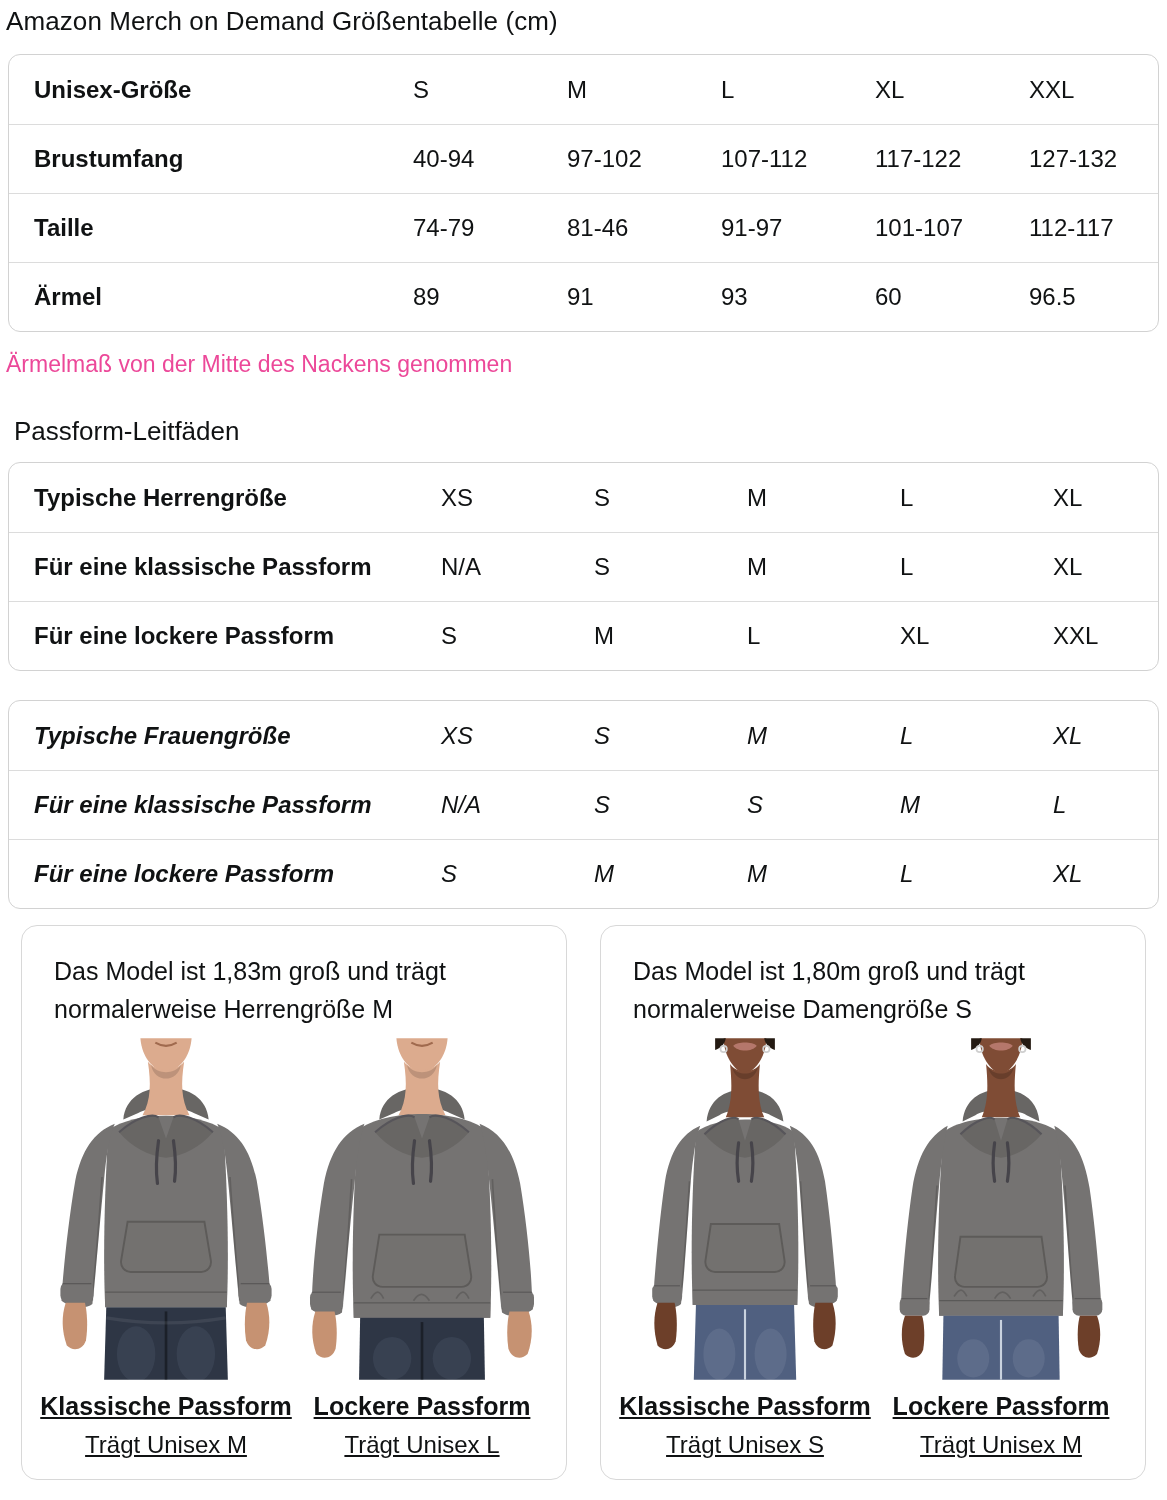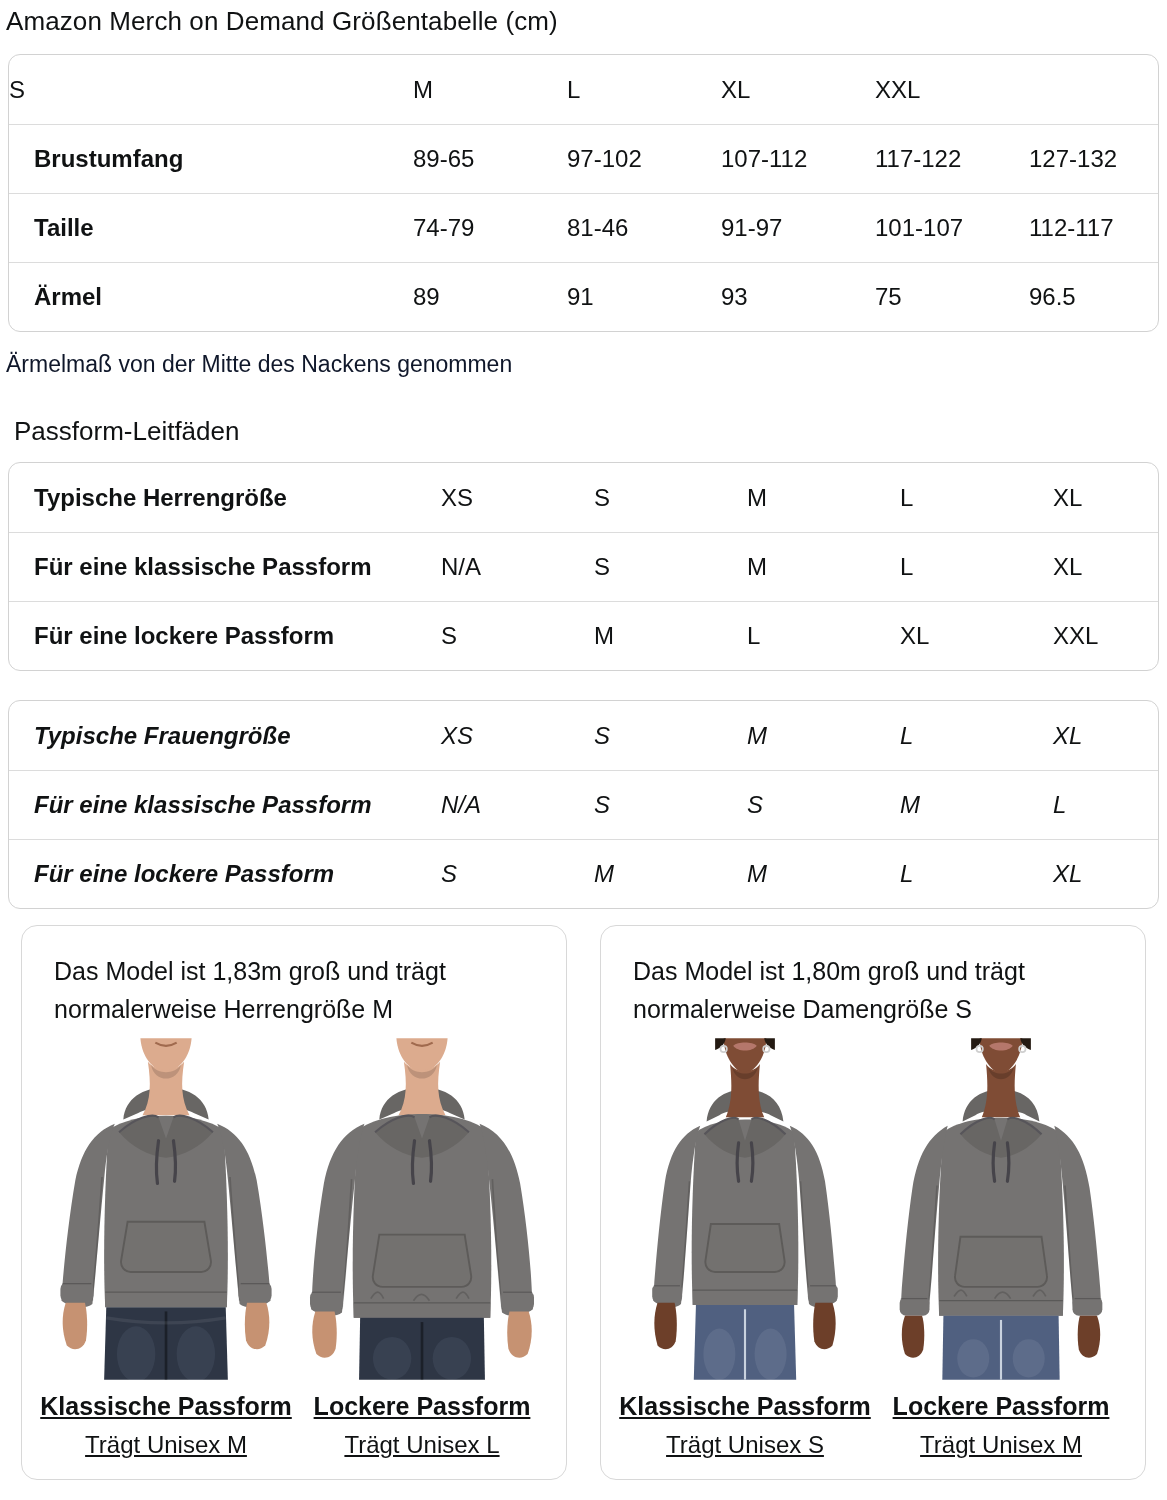--- a/index.html
+++ b/index.html
@@ -23,21 +23,21 @@
     overflow:hidden;
     background:#fff;
   }
   .t-row { display:grid; align-items:center; min-height:69px; }
   .t-row + .t-row { border-top:1.5px solid #dcdcdc; }
   .cols-5 .t-row { grid-template-columns:404px 154px 154px 154px 154px 1fr; }
   .cols-6 .t-row { grid-template-columns:412px 133px 133px 133px 133px 133px 1fr;gap:20px; }
   .t-label { font-weight:700; font-size:24px; padding-left:25px; }
   .t-cell  { font-size:24px; font-weight:400; }
 
-  .note { font-size:23px; margin:19px 0 0 6px; color:#0f172a; }
+  .note { font-size:23px; margin:19px 0 0 6px; color:#ec4899; }
   .section-title { font-size:26px; font-weight:400; margin:38px 0 0 14px; }
 
   .gap-sm { margin-top:15px; }
   .gap-md { margin-top:29px;font-style:italic; }
 
   
   .cards { display:flex; gap:33px; padding:0 21px; margin-top:16px; }
   .card {
     flex:1;
     border:1.5px solid #d8d8d8;
@@ -68,48 +68,49 @@
 </style>
 </head>
 <body>
 
 <div class="page">
 
   <h1 class="page-title">Amazon Merch on Demand Größentabelle (cm)</h1>
 
   <div class="sz-table cols-5">
     <div class="t-row">
+      <div class="t-label">Unisex-Größe</div>
       <div class="t-cell">S</div>
       <div class="t-cell">M</div>
       <div class="t-cell">L</div>
       <div class="t-cell">XL</div>
       <div class="t-cell">XXL</div>
     </div>
     <div class="t-row">
       <div class="t-label">Brustumfang</div>
-      <div class="t-cell">89-65</div>
+      <div class="t-cell">40-94</div>
       <div class="t-cell">97-102</div>
       <div class="t-cell">107-112</div>
       <div class="t-cell">117-122</div>
       <div class="t-cell">127-132</div>
     </div>
     <div class="t-row">
       <div class="t-label">Taille</div>
       <div class="t-cell">74-79</div>
       <div class="t-cell">81-46</div>
       <div class="t-cell">91-97</div>
       <div class="t-cell">101-107</div>
       <div class="t-cell">112-117</div>
     </div>
     <div class="t-row">
       <div class="t-label">Ärmel</div>
       <div class="t-cell">89</div>
       <div class="t-cell">91</div>
       <div class="t-cell">93</div>
-      <div class="t-cell">75</div>
+      <div class="t-cell">60</div>
       <div class="t-cell">96.5</div>
     </div>
   </div>
 
   <p class="note">Ärmelmaß von der Mitte des Nackens genommen</p>
 
   <h2 class="section-title">Passform-Leitfäden</h2>
 
   <div class="sz-table cols-6 gap-sm">
     <div class="t-row">

